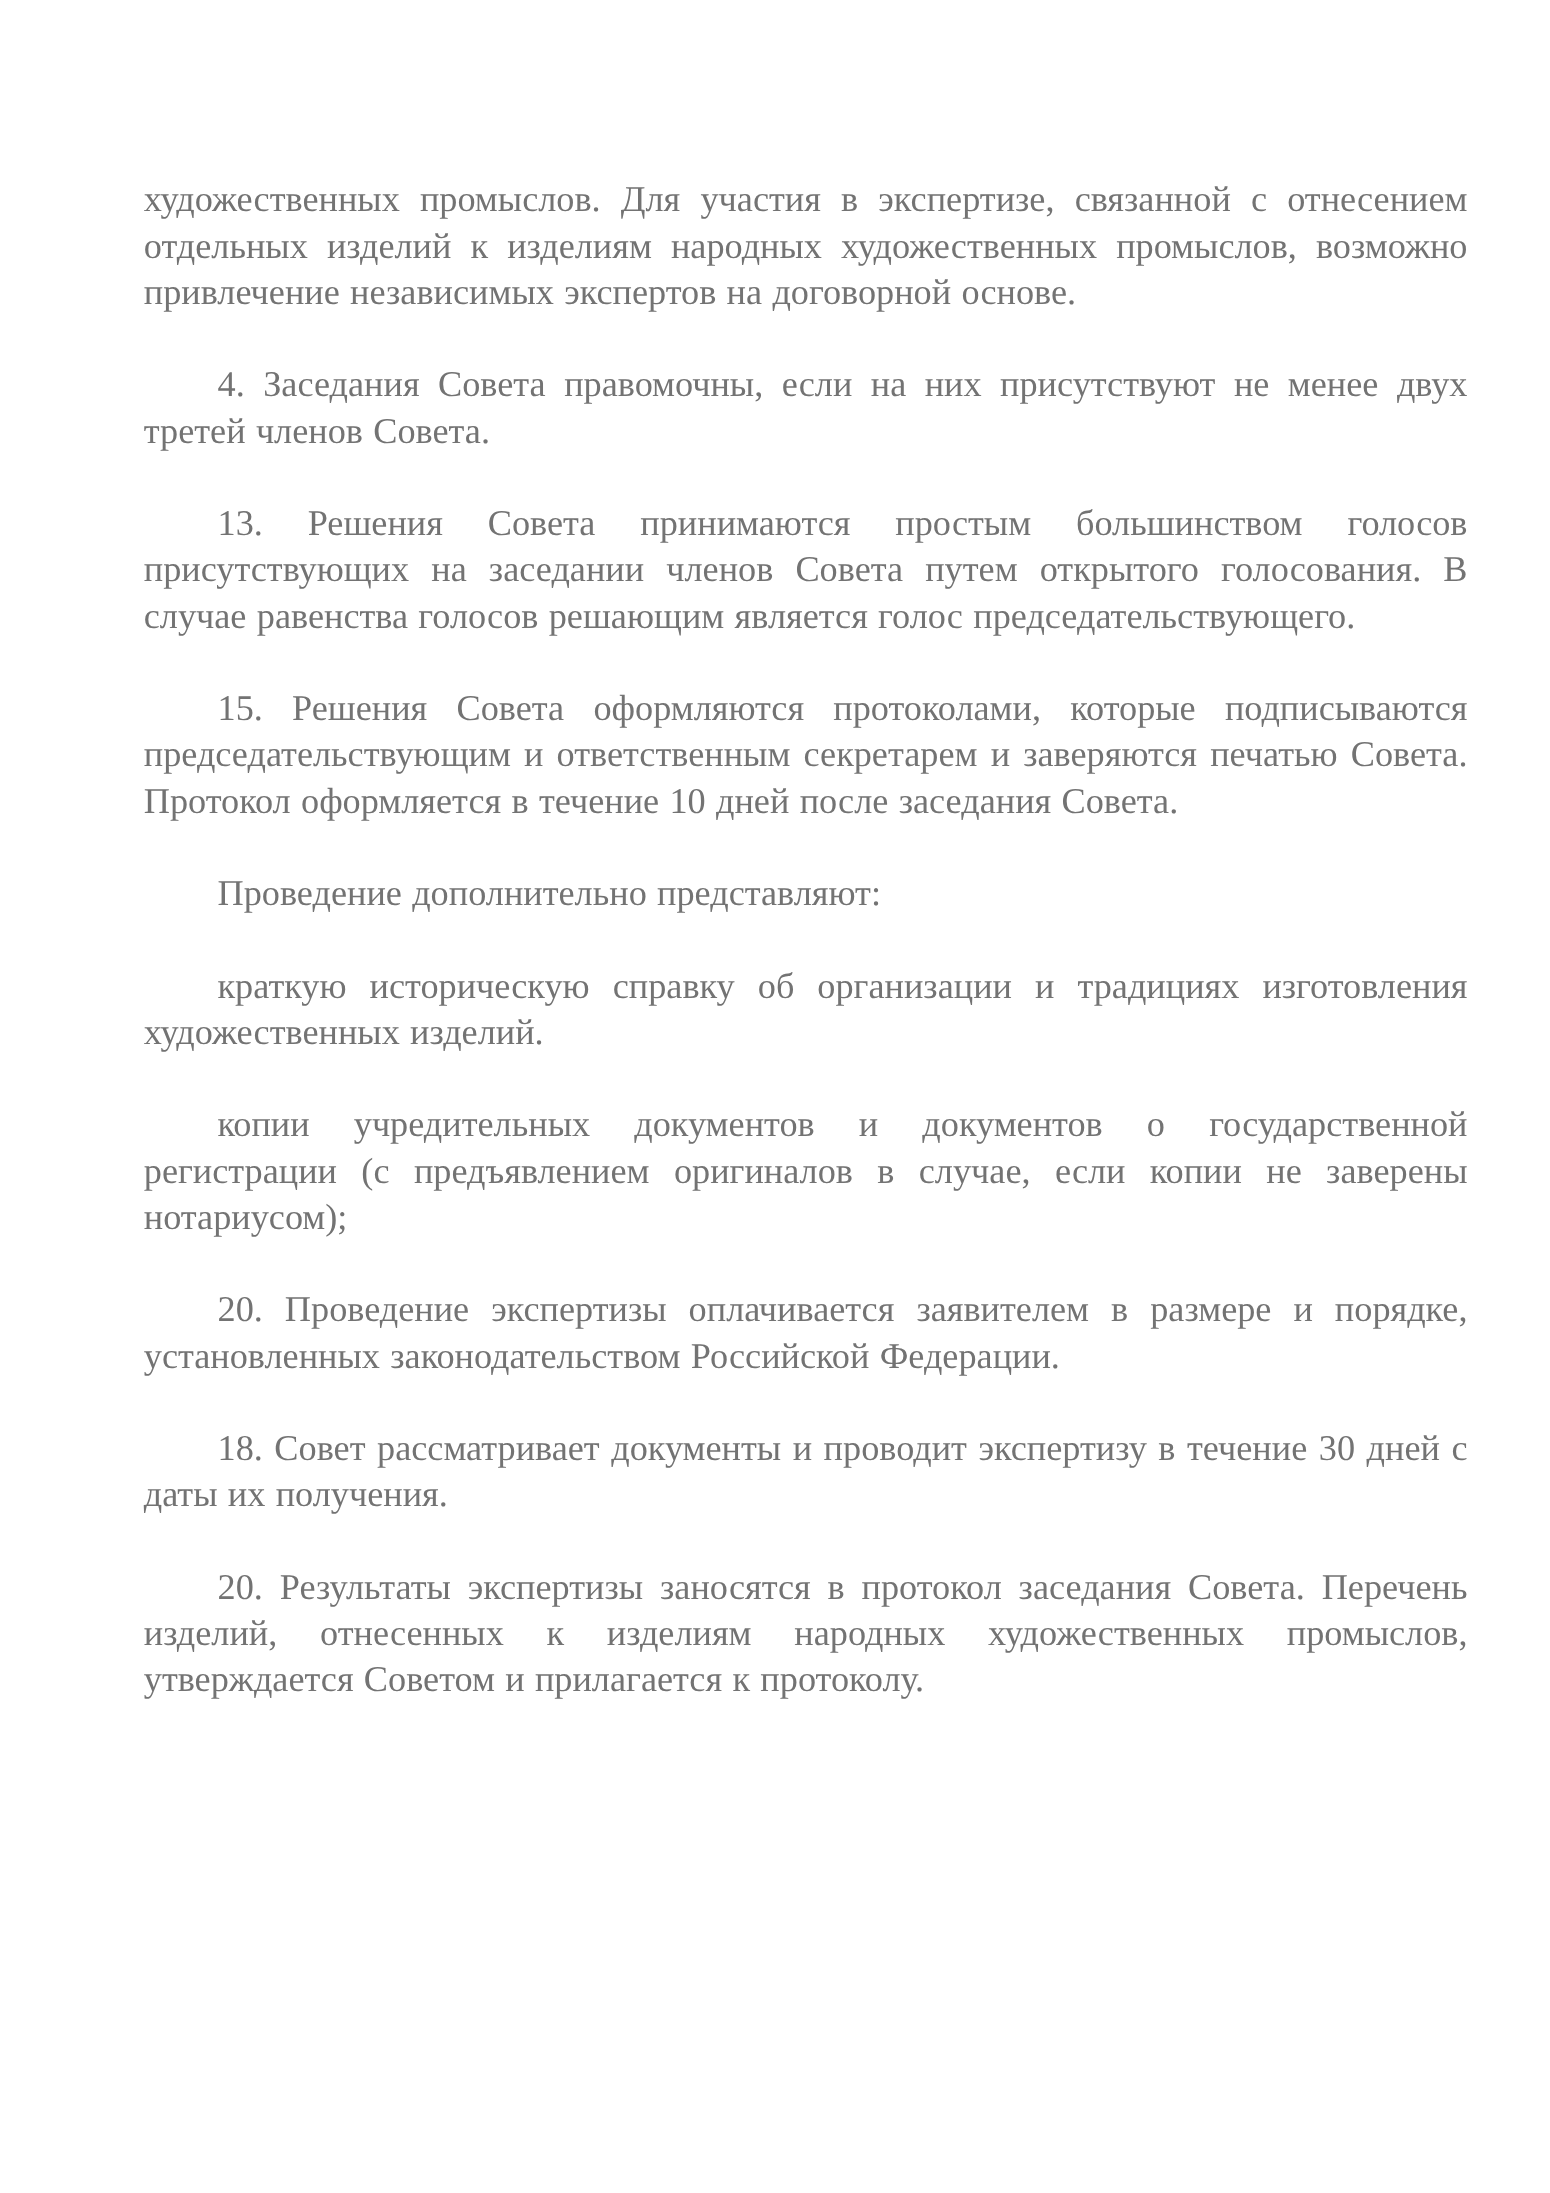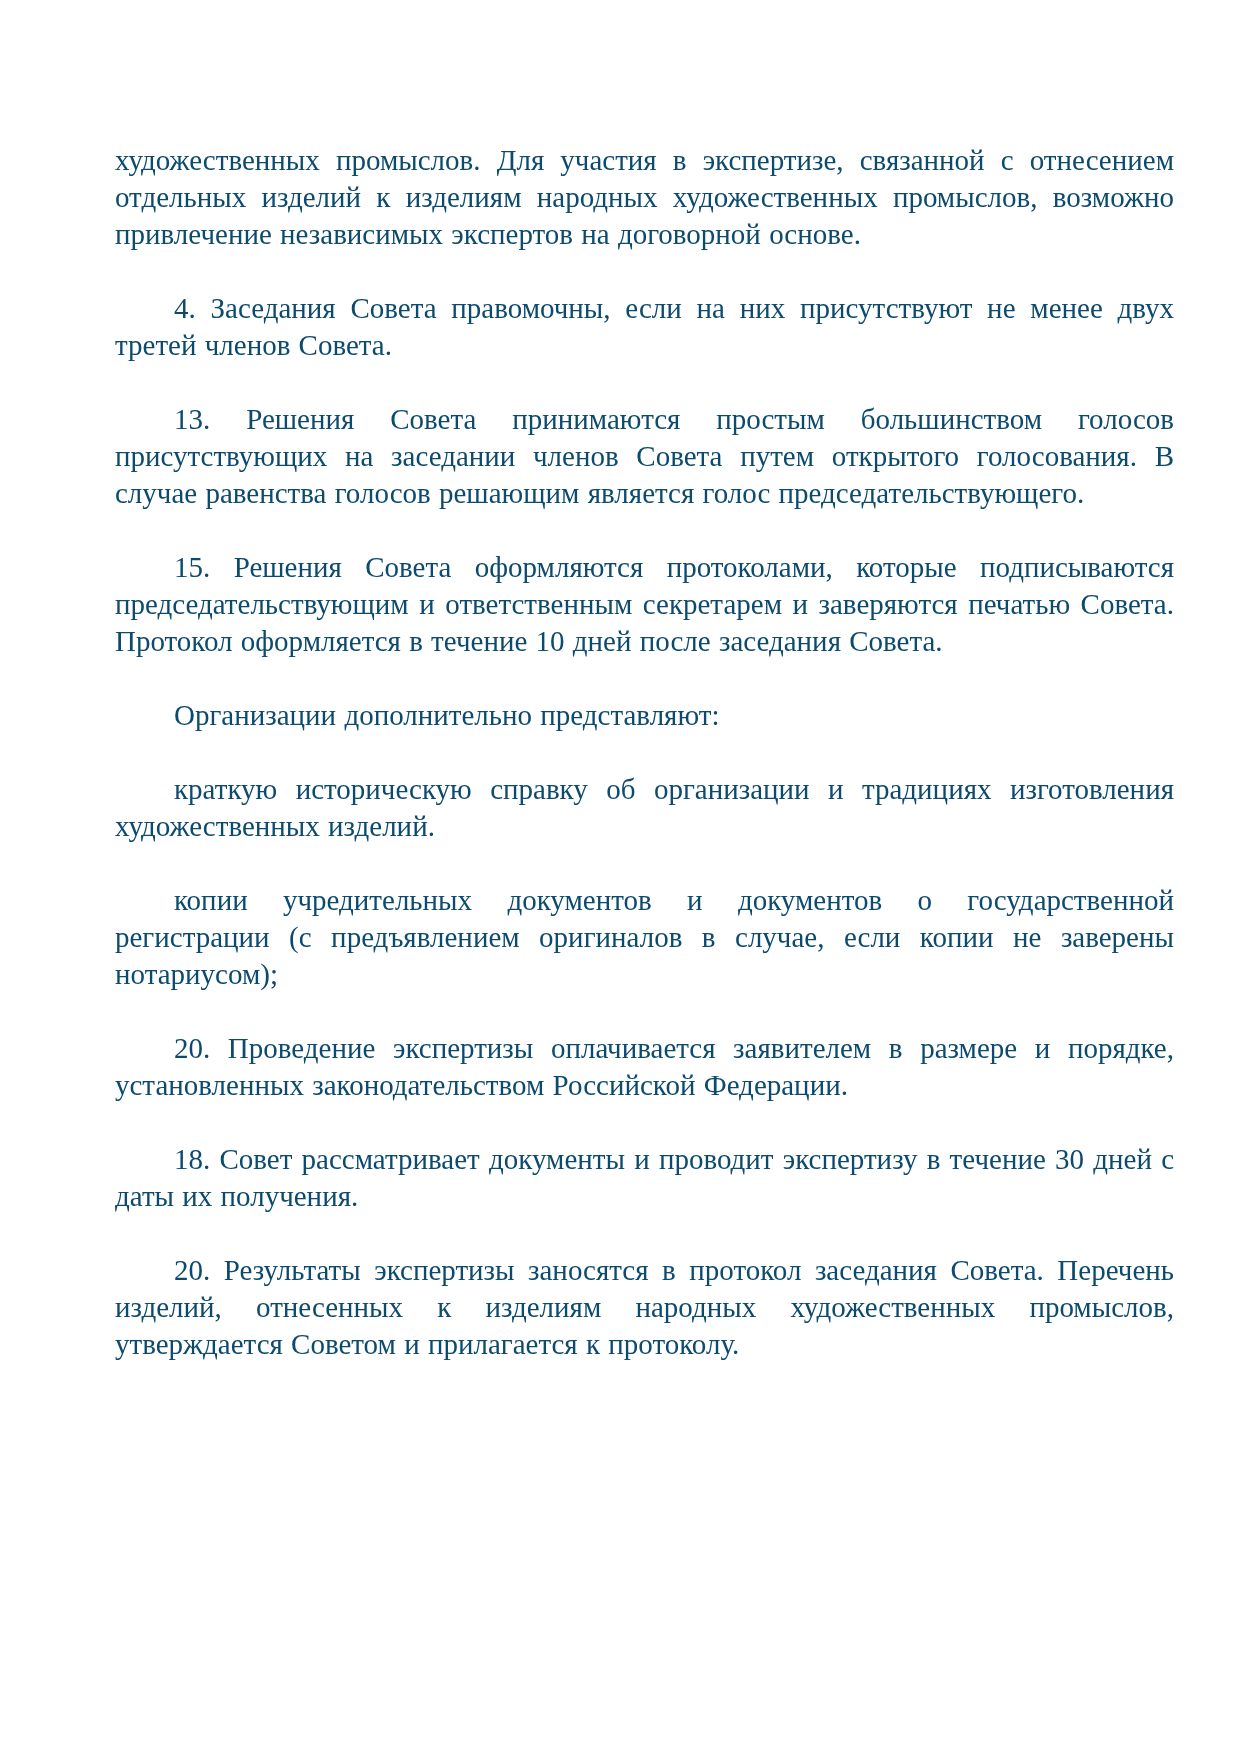--- a/index.html
+++ b/index.html
@@ -7,21 +7,21 @@
     padding: 0;
     background: #ffffff;
   }
   .page {
     position: relative;
     width: 1240px;
     height: 1754px;
     background: #ffffff;
     overflow: hidden;
     font-family: "Liberation Serif", "DejaVu Serif", serif;
-    color: #0c4a6e;
+    color: #737373;
   }
   .content {
     padding: 142px 66px 0 115px; 
   }
   .content p {
     margin: 37px 0 0 0;
     font-size: 29px;
     line-height: 37px;
     text-align: justify;
     word-spacing: 1px;
@@ -35,21 +35,21 @@
 </style>
 </head>
 <body>
 
 <div class="page">
   <div class="content">
     <p class="first">художественных промыслов. Для участия в экспертизе, связанной с отнесением отдельных изделий к изделиям народных художественных промыслов, возможно привлечение независимых экспертов на договорной основе.</p>
     <p class="indent">4. Заседания Совета правомочны, если на них присутствуют не менее двух третей членов Совета.</p>
     <p class="indent">13. Решения Совета принимаются простым большинством голосов присутствующих на заседании членов Совета путем открытого голосования. В случае равенства голосов решающим является голос председательствующего.</p>
     <p class="indent">15. Решения Совета оформляются протоколами, которые подписываются председательствующим и ответственным секретарем и заверяются печатью Совета. Протокол оформляется в течение 10 дней после заседания Совета.</p>
-    <p class="indent">Организации дополнительно представляют:</p>
+    <p class="indent">Проведение дополнительно представляют:</p>
     <p class="indent">краткую историческую справку об организации и традициях изготовления художественных изделий.</p>
     <p class="indent">копии учредительных документов и документов о государственной регистрации (с предъявлением оригиналов в случае, если копии не заверены нотариусом);</p>
     <p class="indent">20. Проведение экспертизы оплачивается заявителем в размере и порядке, установленных законодательством Российской Федерации.</p>
     <p class="indent">18. Совет рассматривает документы и проводит экспертизу в течение 30 дней с даты их получения.</p>
     <p class="indent">20. Результаты экспертизы заносятся в протокол заседания Совета. Перечень изделий, отнесенных к изделиям народных художественных промыслов, утверждается Советом и прилагается к протоколу.</p>
 
   </div>
 </div>
 
 </body></html>

